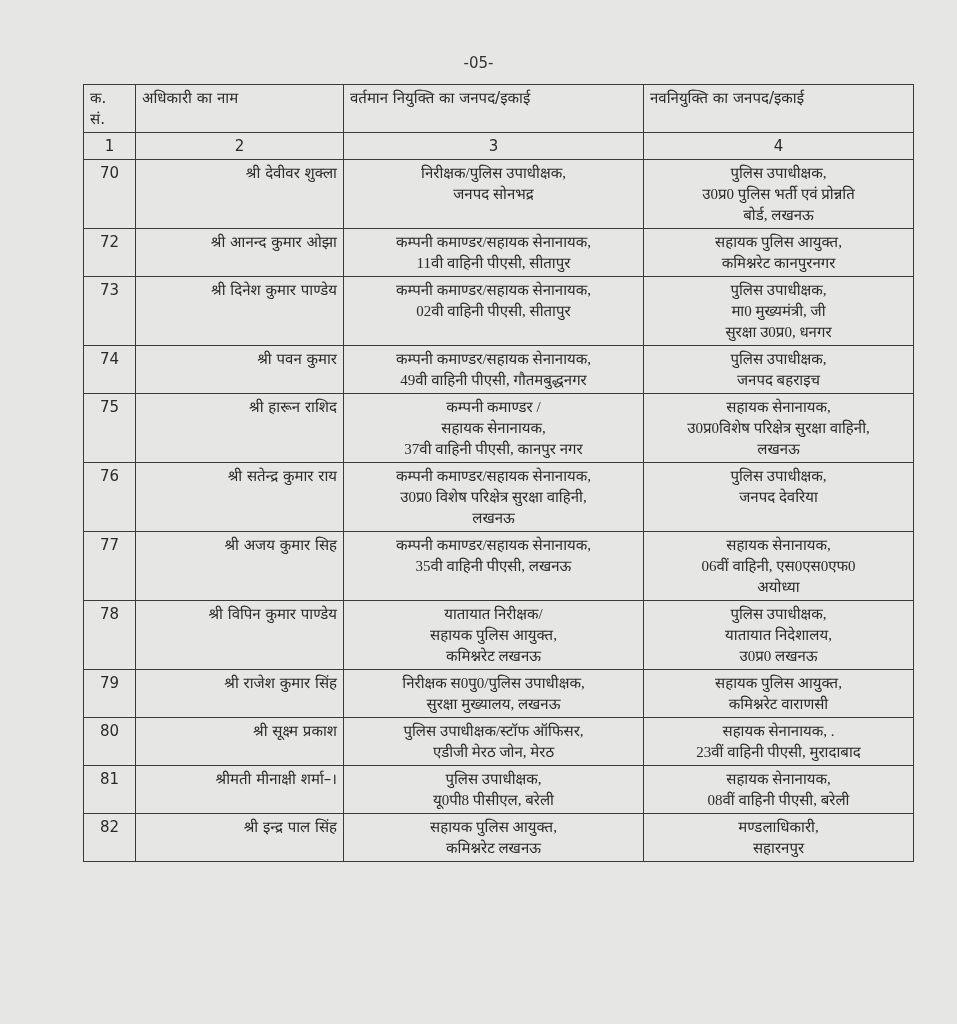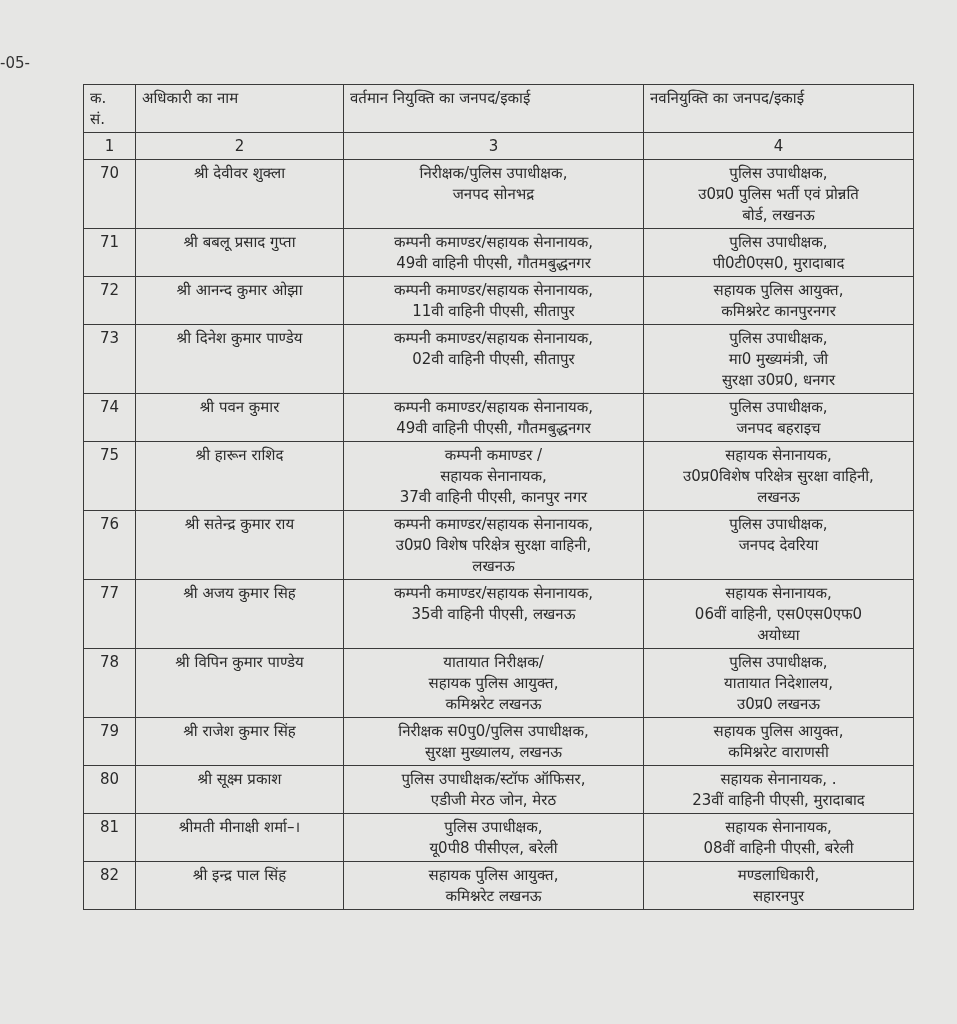--- a/index.html
+++ b/index.html
@@ -4,21 +4,21 @@
 <style>
   html, body { margin:0; padding:0; }
   body {
     width:957px; height:1024px; overflow:hidden;
     background:#e6e6e4;
     font-family:"DejaVu Sans", "Liberation Sans", sans-serif;
     color:#2a2a2a;
     position:relative;
   }
   .page-num {
-    position:absolute; top:54px; left:0; width:957px; text-align:left;
+    position:absolute; top:54px; left:0; width:957px; text-align:center;
     font-size:15px; color:#333;
   }
   table.list {
     position:absolute; left:83px; top:84px;
     width:830px;
     border-collapse:collapse;
     table-layout:fixed;
     font-size:15px;
     line-height:21px;
   }
@@ -30,22 +30,22 @@
   }
   col.c1 { width:52px; }
   col.c2 { width:208px; }
   col.c3 { width:300px; }
   col.c4 { width:270px; }
   th.h { text-align:left; }
   th.h1 { text-align:left; }
   .hdr-row th { height:42px; }
   .num-row td { text-align:center; height:19px; padding:1px 4px; font-size:15px; }
   td.sn { text-align:center; }
-  td.name { text-align:center; }
-  td.cur, td.new { text-align:center; }
+  td.name { text-align:right; }
+  td.cur, td.new { text-align:center;font-family:Liberation Serif, serif; }
   .line { display:block; }
 </style>
 </head>
 <body>
 
 <div class="page-num">-05-</div>
 
 <table class="list">
   <colgroup>
       <col class="c1">
@@ -78,32 +78,20 @@
           <span class="line">निरीक्षक/पुलिस उपाधीक्षक,</span>
           <span class="line">जनपद सोनभद्र</span>
         </td>
         <td class="new">
           <span class="line">पुलिस उपाधीक्षक,</span>
           <span class="line">उ0प्र0 पुलिस भर्ती एवं प्रोन्नति</span>
           <span class="line">बोर्ड, लखनऊ</span>
         </td>
       </tr>
       <tr>
-        <td class="sn">71</td>
-        <td class="name">श्री बबलू प्रसाद गुप्ता</td>
-        <td class="cur">
-          <span class="line">कम्पनी कमाण्डर/सहायक सेनानायक,</span>
-          <span class="line">49वी वाहिनी पीएसी, गौतमबुद्धनगर</span>
-        </td>
-        <td class="new">
-          <span class="line">पुलिस उपाधीक्षक,</span>
-          <span class="line">पी0टी0एस0, मुरादाबाद</span>
-        </td>
-      </tr>
-      <tr>
         <td class="sn">72</td>
         <td class="name">श्री आनन्द कुमार ओझा</td>
         <td class="cur">
           <span class="line">कम्पनी कमाण्डर/सहायक सेनानायक,</span>
           <span class="line">11वी वाहिनी पीएसी, सीतापुर</span>
         </td>
         <td class="new">
           <span class="line">सहायक पुलिस आयुक्त,</span>
           <span class="line">कमिश्नरेट कानपुरनगर</span>
         </td>

